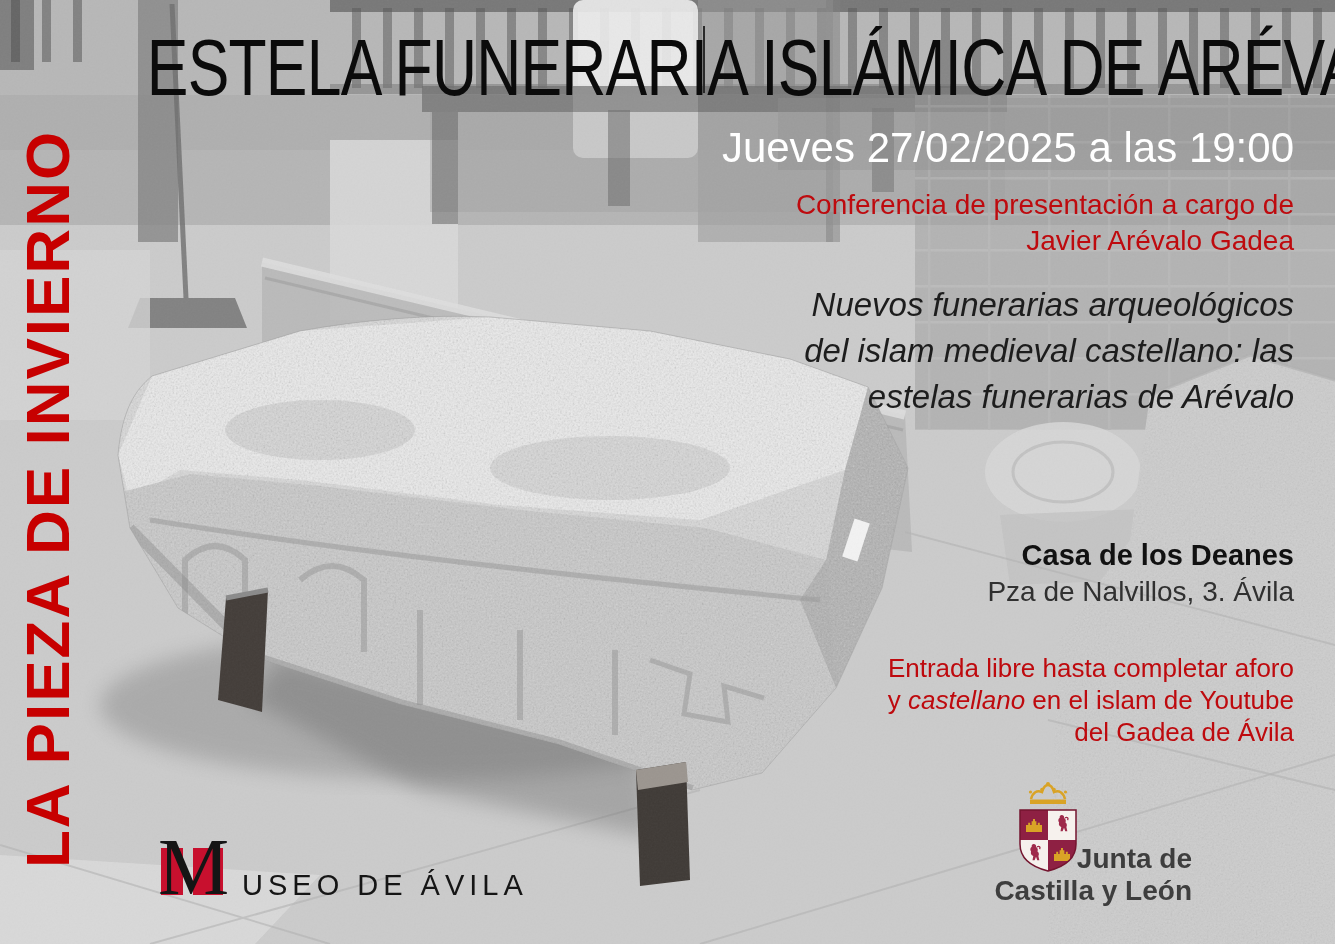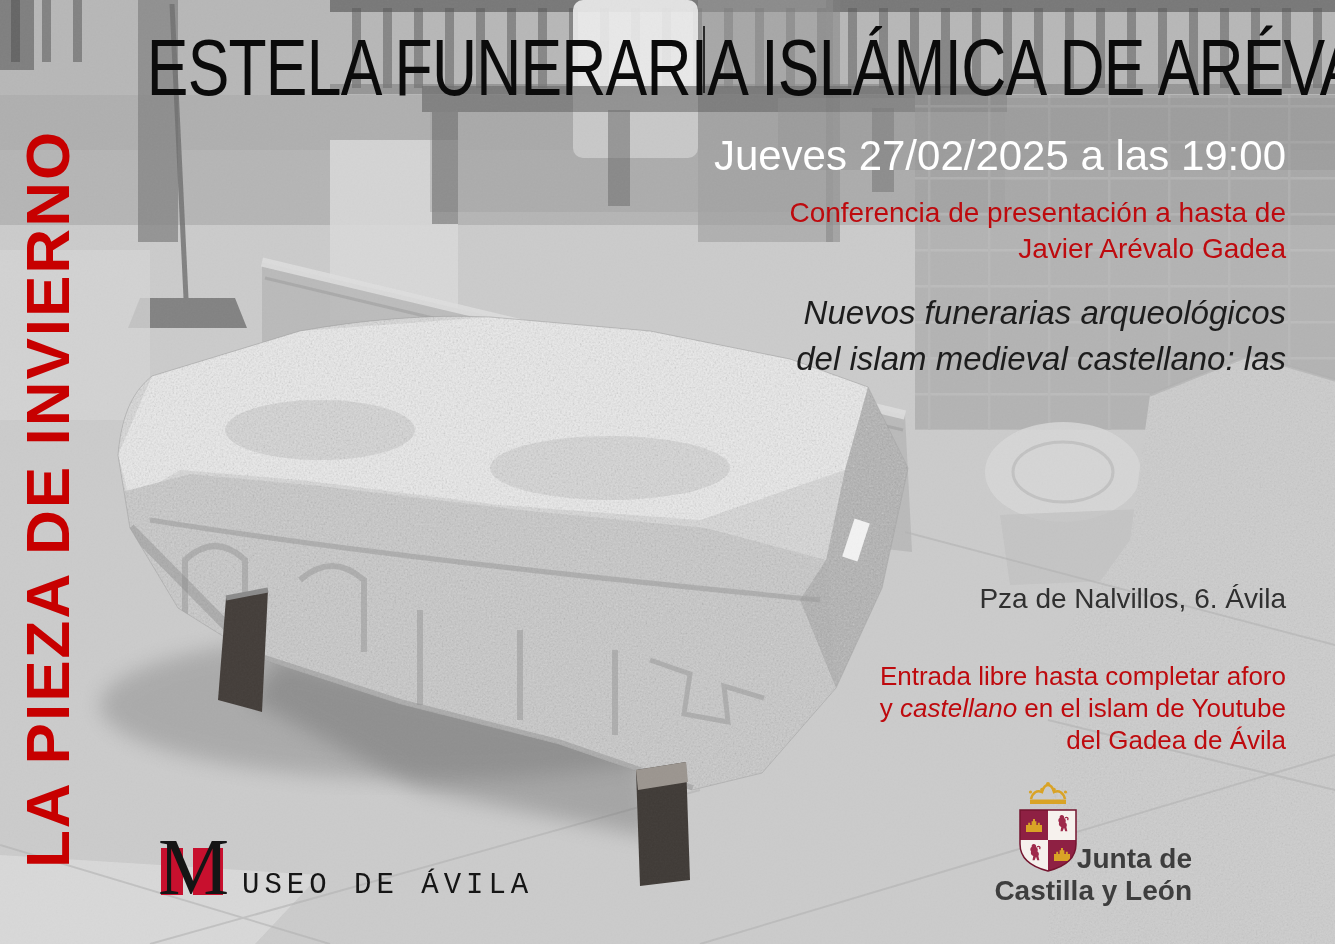--- a/index.html
+++ b/index.html
@@ -20,39 +20,39 @@
     font-weight:400; font-size:80px; line-height:80px; letter-spacing:-1px;
     color:#0b0b0b; transform:scaleX(0.78);
   }
   .caret{position:absolute; left:703px; top:26px; width:2px; height:67px; background:#2b2b2b;}
   .season{
     position:absolute; left:12px; top:868px; margin:0; white-space:nowrap;
     transform:rotate(-90deg); transform-origin:0 0;
     font-weight:700; font-size:62px; letter-spacing:2px; line-height:72px;
     color:var(--season_red);
   }
-  .rcol{position:absolute; right:37px; text-align:right; margin:12px;}
+  .rcol{position:absolute; right:37px; text-align:right; margin:4px;}
   .datetime{top:120px; font-size:42px; line-height:48px; font-weight:400; color:var(--date_white);}
   .conference{top:183px; font-size:28px; line-height:36px; color:var(--accent_red);}
   .lecture{top:278px; font-size:33px; line-height:46px; font-style:italic; color:#1d1d1d;}
   .venue{top:533px; font-size:28px; line-height:36px; color:var(--body_gray);}
   .venue .venue-name{font-weight:700; font-size:29px; color:var(--ink_black);}
   .admission{top:648px; font-size:26px; line-height:32px; color:var(--accent_red);}
   
   .mlogo{position:absolute; left:158px; top:843px; width:400px; height:66px; color:#151515;}
   .mlogo .blk{position:absolute; top:5px; height:47px; background:var(--logo_red);}
   .mlogo .blk1{left:3px; width:22px;}
   .mlogo .blk2{left:35px; width:30px;}
   .mlogo .m{
     position:absolute; left:0; top:-16px;
     font-family:"Liberation Serif",serif; font-size:80px; line-height:80px; font-weight:400;
   }
   .mlogo .rest{
     position:absolute; left:84px; top:26px;
-    font-family:Liberation Mono, monospace; font-size:29px; letter-spacing:5px;
+    font-family:Liberation Sans, sans-serif; font-size:29px; letter-spacing:5px;
   }
   
   .junta{position:absolute; left:960px; top:778px; width:245px; height:140px;}
   .junta text{font-family:"Liberation Sans",sans-serif; font-weight:700; fill:var(--junta_gray);}
 </style>
 </head>
 <body>
 
 <div class="poster">
 
@@ -188,32 +188,33 @@
   </svg>
 
   <h1 class="title">ESTELA FUNERARIA ISLÁMICA DE ARÉVALO</h1>
   <div class="caret"></div>
 
   <div class="season">LA PIEZA DE INVIERNO</div>
 
   <p class="rcol datetime">Jueves 27/02/2025 a las 19:00</p>
 
   <p class="rcol conference">
-    <span>Conferencia  de presentación a hasta de</span><br>
+    <span>Conferencia  de presentación a cargo de</span><br>
     <span>Javier Arévalo Gadea</span>
   </p>
 
   <p class="rcol lecture">
     <span>Nuevos funerarias arqueológicos</span><br>
     <span>del islam medieval castellano: las</span><br>
+    <span>estelas funerarias de Arévalo</span>
   </p>
 
   <p class="rcol venue">
-    <br>
-    <span>Pza de Nalvillos, 6. Ávila</span>
+    <span class="venue-name">Casa de los Deanes</span><br>
+    <span>Pza de Nalvillos, 3. Ávila</span>
   </p>
 
   <p class="rcol admission">
     <span>Entrada libre hasta completar aforo</span><br>
     <span>
       <span>y</span>
       <i>castellano</i>
       <span>en el islam de Youtube</span>
     </span><br>
     <span>del Gadea de Ávila</span>

